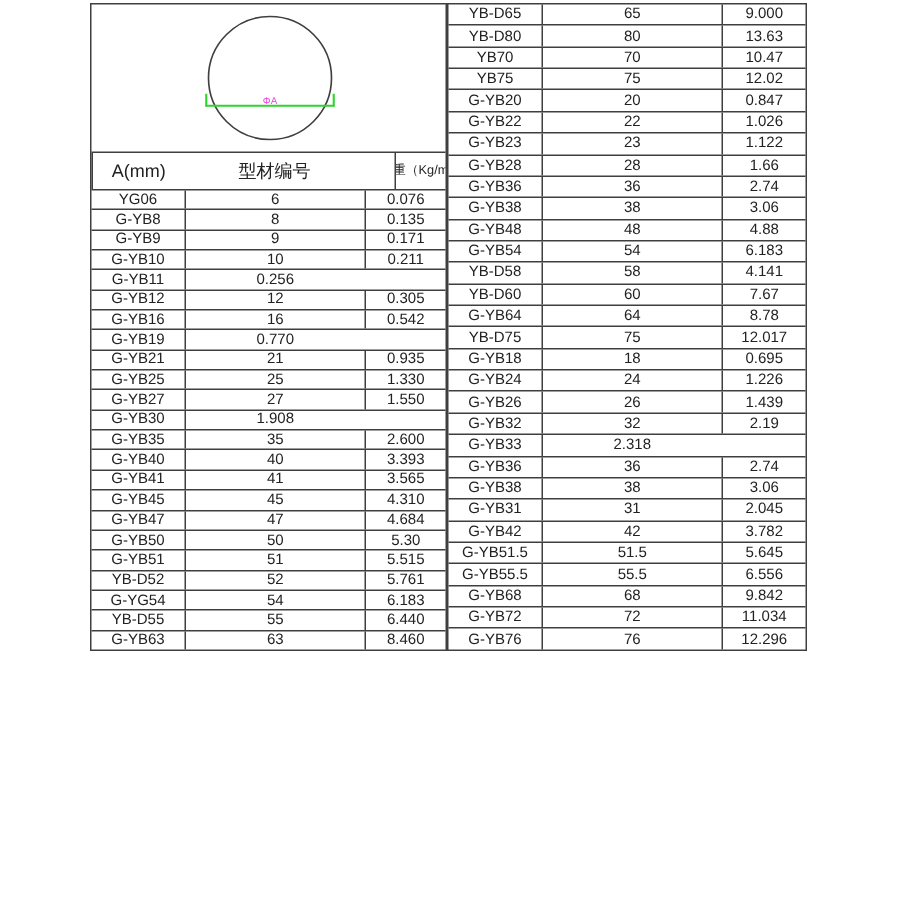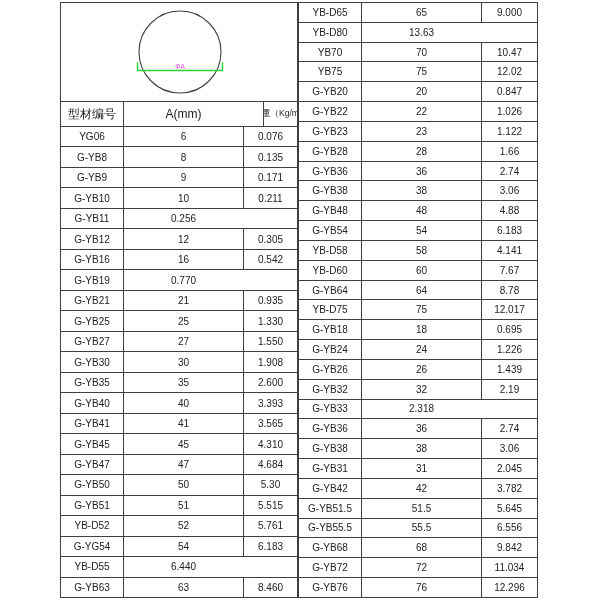--- a/index.html
+++ b/index.html
@@ -5,21 +5,21 @@
   html, body { margin:0; padding:0; }
   body {
     width:600px; height:600px; position:relative;
     background:#ffffff;
     font-family:"Liberation Sans", sans-serif;
     color:#222222;
   }
   .page { position:absolute; inset:0; background:#ffffff; }
 
   .panel {
-    position:absolute; top:2px; height:596px;
+    position:absolute; top:2px; height:432px;
     border:1px solid #3f3f3f; box-sizing:border-box;
     display:flex; flex-direction:column; background:#ffffff;
   }
   .panel.left  { left:60px;  width:238px; }
   .panel.right { left:298px; width:240px; }
 
   .diagram-box { height:98px; border-bottom:1px solid #3f3f3f; position:relative; flex:0 0 auto; }
   .diagram-box svg { display:block; }
 
   .head-row {
@@ -51,22 +51,22 @@
     <div class="diagram-box">
       <svg width="236" height="97" viewBox="0 0 236 97">
         <circle cx="119" cy="49" r="41" fill="none" stroke="#3f3f3f" stroke-width="1.1"></circle>
         <line x1="76" y1="67.5" x2="162" y2="67.5" stroke="#2ed52e" stroke-width="1.4"></line>
         <line x1="76.5" y1="59.5" x2="76.5" y2="68" stroke="#2ed52e" stroke-width="1.4"></line>
         <line x1="161.5" y1="59.5" x2="161.5" y2="68" stroke="#2ed52e" stroke-width="1.4"></line>
         <text x="119" y="66" text-anchor="middle" font-size="6.5" fill="#f042e8" font-family="Liberation Sans, sans-serif">ΦA</text>
       </svg>
     </div>
     <div class="head-row">
+      <div class="head-cell c2">A(mm)</div>
       <div class="head-cell c1">型材编号</div>
-      <div class="head-cell c2">A(mm)</div>
       <div class="head-cell c3">米重（Kg/m）</div>
     </div>
     <div class="tbody" id="left-tbody">
         <div class="trow">
           <div class="tcell c1">YG06</div>
           <div class="tcell c2">6</div>
           <div class="tcell c3">0.076</div>
         </div>
         <div class="trow">
           <div class="tcell c1">G-YB8</div>
@@ -111,21 +111,20 @@
           <div class="tcell c2">25</div>
           <div class="tcell c3">1.330</div>
         </div>
         <div class="trow">
           <div class="tcell c1">G-YB27</div>
           <div class="tcell c2">27</div>
           <div class="tcell c3">1.550</div>
         </div>
         <div class="trow">
           <div class="tcell c1">G-YB30</div>
-          <div class="tcell c2">30</div>
           <div class="tcell c3">1.908</div>
         </div>
         <div class="trow">
           <div class="tcell c1">G-YB35</div>
           <div class="tcell c2">35</div>
           <div class="tcell c3">2.600</div>
         </div>
         <div class="trow">
           <div class="tcell c1">G-YB40</div>
           <div class="tcell c2">40</div>
@@ -161,39 +160,41 @@
           <div class="tcell c2">52</div>
           <div class="tcell c3">5.761</div>
         </div>
         <div class="trow">
           <div class="tcell c1">G-YG54</div>
           <div class="tcell c2">54</div>
           <div class="tcell c3">6.183</div>
         </div>
         <div class="trow">
           <div class="tcell c1">YB-D55</div>
+          <div class="tcell c2">55</div>
           <div class="tcell c3">6.440</div>
         </div>
         <div class="trow">
           <div class="tcell c1">G-YB63</div>
           <div class="tcell c2">63</div>
           <div class="tcell c3">8.460</div>
         </div>
       </div>
   </div>
 
   <div class="panel right">
     <div class="tbody" id="right-tbody">
         <div class="trow">
           <div class="tcell c1">YB-D65</div>
           <div class="tcell c2">65</div>
           <div class="tcell c3">9.000</div>
         </div>
         <div class="trow">
           <div class="tcell c1">YB-D80</div>
+          <div class="tcell c2">80</div>
           <div class="tcell c3">13.63</div>
         </div>
         <div class="trow">
           <div class="tcell c1">YB70</div>
           <div class="tcell c2">70</div>
           <div class="tcell c3">10.47</div>
         </div>
         <div class="trow">
           <div class="tcell c1">YB75</div>
           <div class="tcell c2">75</div>

